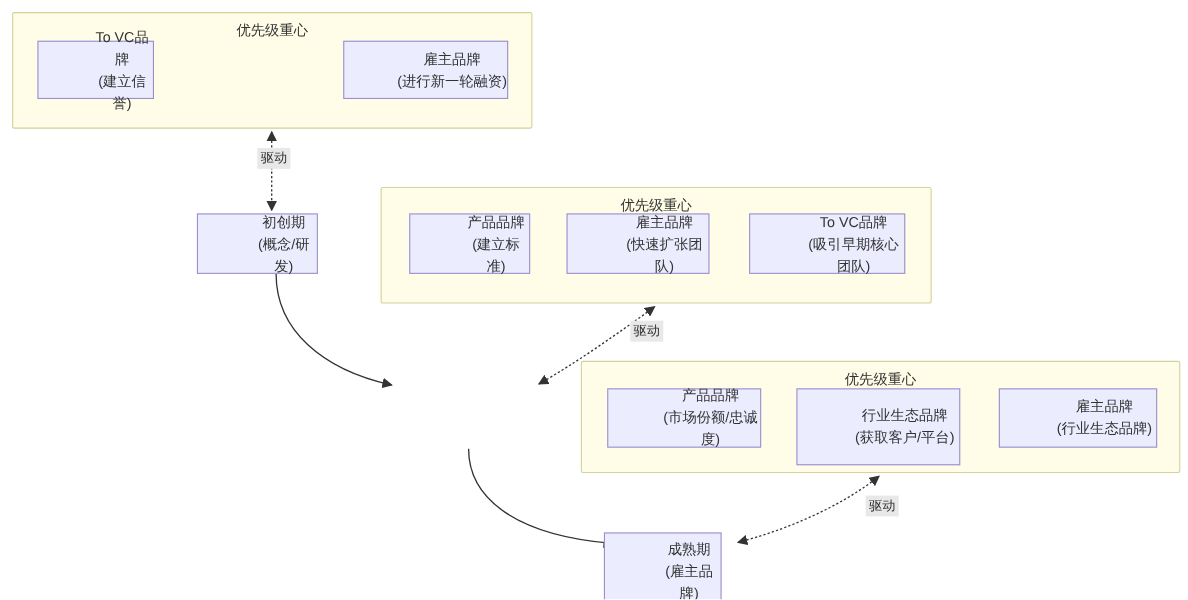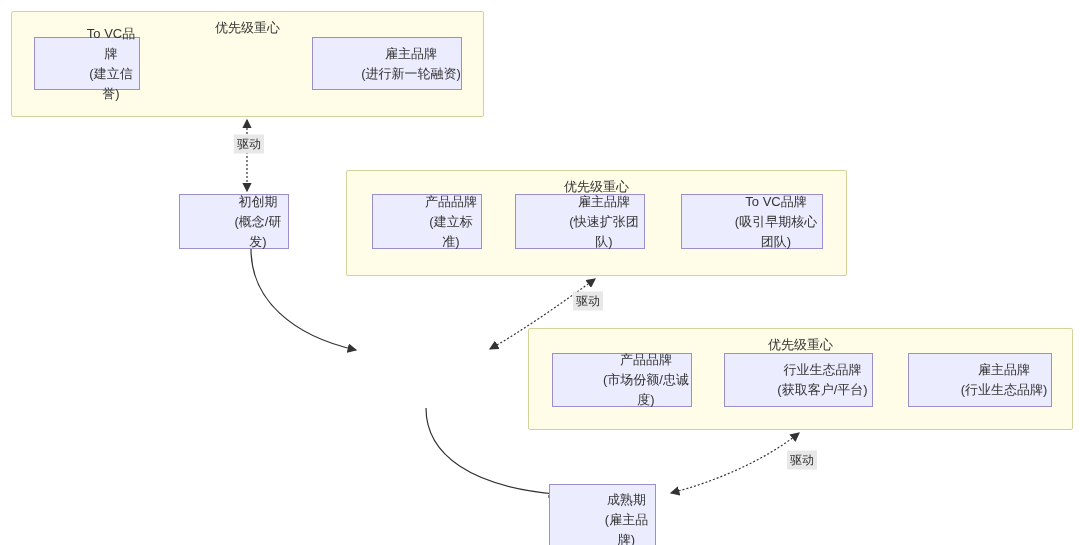--- a/index.html
+++ b/index.html
@@ -120,21 +120,21 @@
   </div>
   <div class="node" style="left:681px;top:194px;width:142px;height:55px">
     <div>To VC品牌</div>
     <div>(吸引早期核心团队)</div>
   </div>
 
   <div class="node" style="left:552px;top:353px;width:140px;height:54px">
     <div>产品品牌</div>
     <div>(市场份额/忠诚度)</div>
   </div>
-  <div class="node" style="left:724px;top:353px;width:149px;height:54px">
+  <div class="node" style="left:724px;top:353px;width:149px;height:70px">
     <div>行业生态品牌</div>
     <div>(获取客户/平台)</div>
   </div>
   <div class="node" style="left:908px;top:353px;width:144px;height:54px">
     <div>雇主品牌</div>
     <div>(行业生态品牌)</div>
   </div>
 
   <div class="node" style="left:179px;top:194px;width:110px;height:55px">
     <div>初创期</div>

